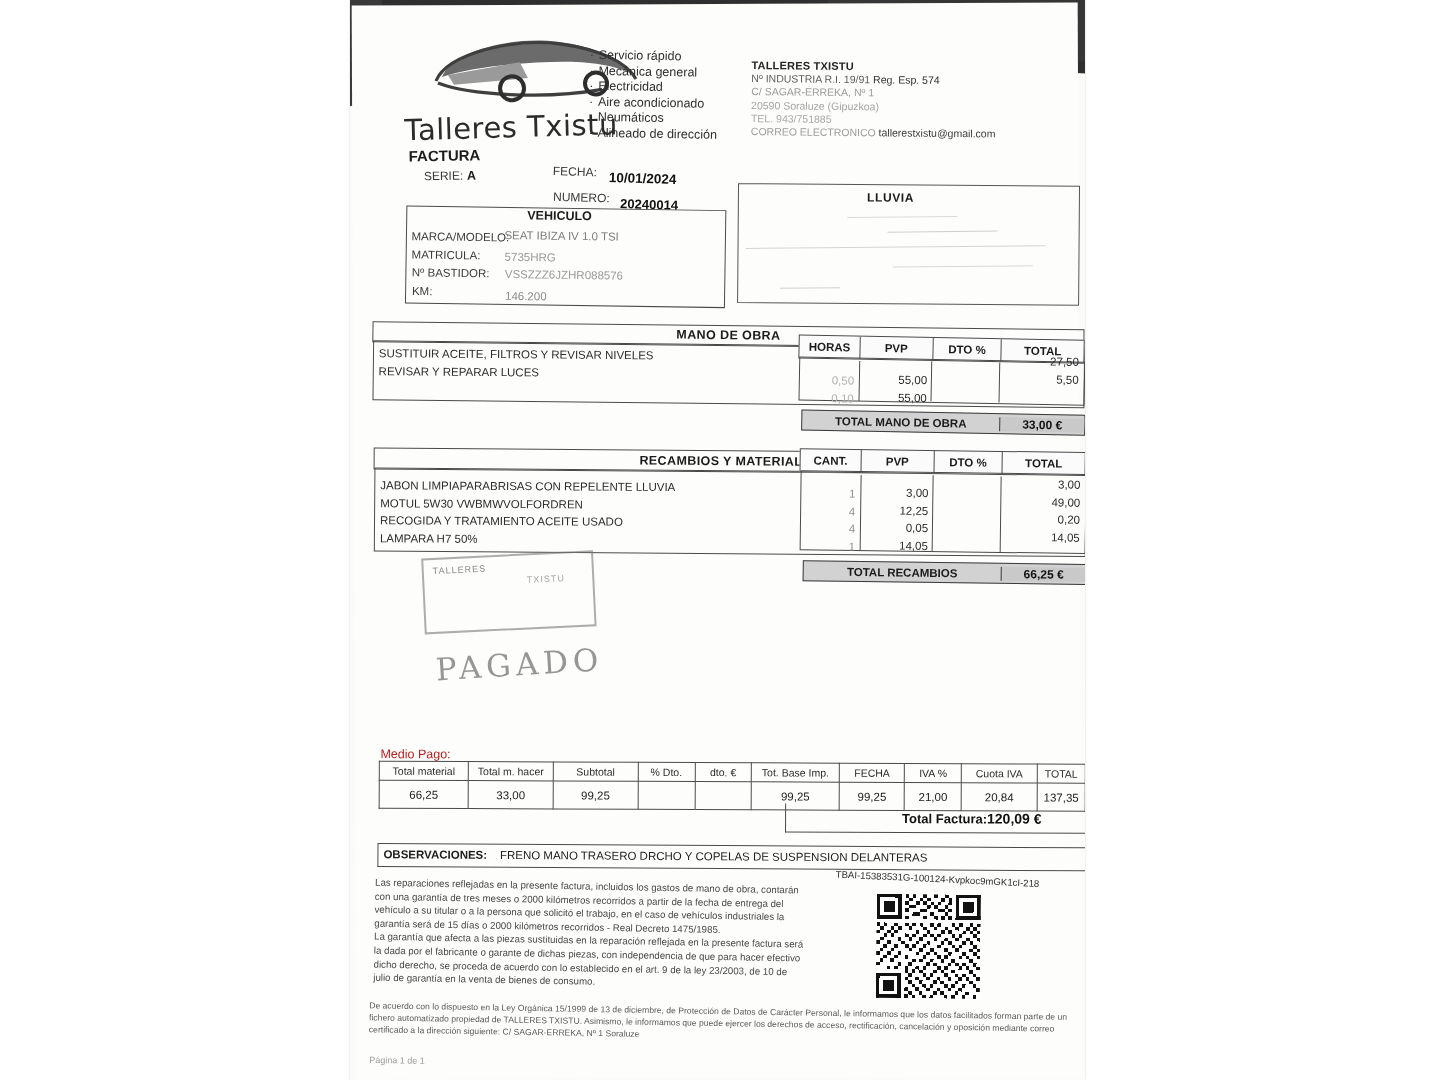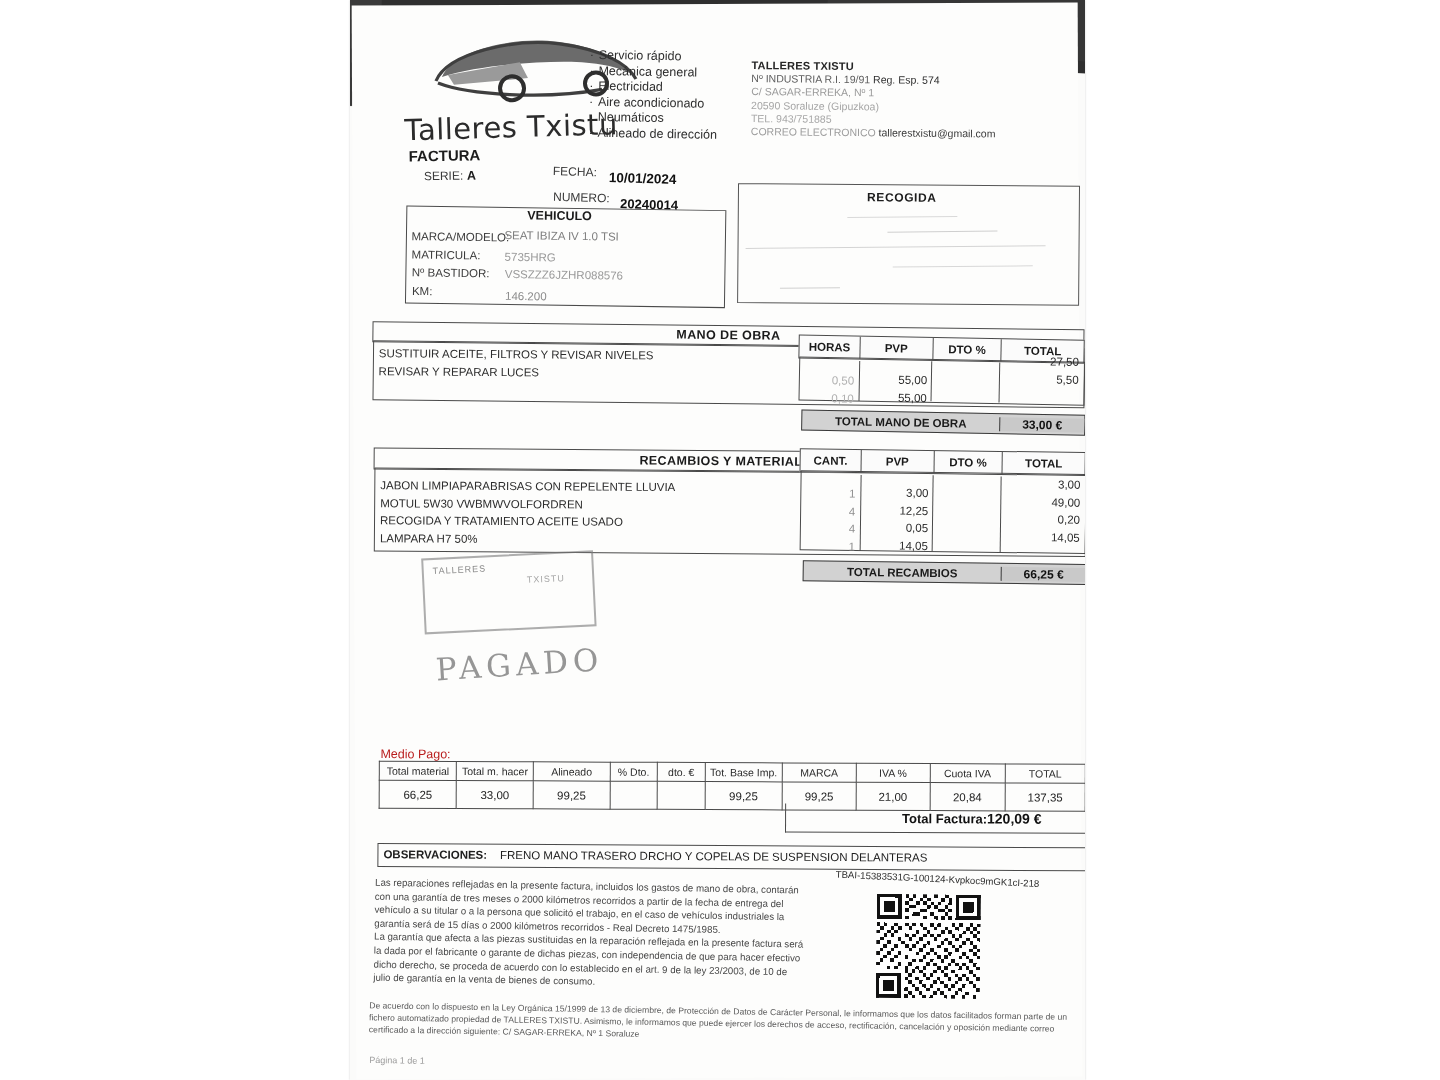--- a/index.html
+++ b/index.html
@@ -128,21 +128,21 @@
   #pagado{position:absolute;left:84px;top:644px;font-size:31px;letter-spacing:5px;
           color:#6f6f6f;opacity:.72;transform:rotate(-3deg);
           font-family:"DejaVu Serif",serif;}
 
   
   #medio{position:absolute;left:28px;top:744px;font-size:12.5px;color:#b91c1c;transform:rotate(.8deg);}
   #tot-table{position:absolute;left:26px;top:762px;width:707px;transform:rotate(.8deg);}
   #tot-table table{border-collapse:collapse;width:100%;}
   #tot-table td,#tot-table th{border:1px solid #4a4a4a;font-weight:normal;margin-top:24px;}
   #tot-table th{font-size:10.5px;color:#2b2b2b;padding:3px 4px;text-align:center;}
-  #tot-table td{font-size:11.5px;color:#222;padding:4px 22px;text-align:center;height:19px;}
+  #tot-table td{font-size:11.5px;color:#222;padding:4px 6px;text-align:center;height:19px;}
   #tot-fact{position:absolute;left:432px;top:806px;width:301px;height:28px;
             border:1px solid #4a4a4a;border-top:none;transform:rotate(.8deg);
             display:flex;align-items:center;justify-content:flex-end;}
   #tot-fact .lbl{font-size:13px;font-weight:bold;color:#111;}
   #tot-fact .amt{font-size:14px;font-weight:bold;color:#111;width:92px;text-align:left;padding-right:8px;}
 
   
   #obs{position:absolute;left:24px;top:845px;width:710px;height:22px;
        border:1px solid #4a4a4a;transform:rotate(.9deg);}
   #obs-in{position:absolute;left:30px;top:849px;font-size:11.5px;color:#1e1e1e;transform:rotate(.9deg);white-space:nowrap;}
@@ -217,21 +217,21 @@
     <div class="veh-l" style="left:64px;top:228px;">MARCA/MODELO:</div>
     <div class="veh-v" style="left:157px;top:228px;color:#7e7e7e;">SEAT IBIZA IV  1.0 TSI</div>
     <div class="veh-l" style="left:64px;top:246px;">MATRICULA:</div>
     <div class="veh-v" style="left:157px;top:249px;">5735HRG</div>
     <div class="veh-l" style="left:64px;top:264px;">Nº BASTIDOR:</div>
     <div class="veh-v" style="left:157px;top:267px;">VSSZZZ6JZHR088576</div>
     <div class="veh-l" style="left:64px;top:282px;">KM:</div>
     <div class="veh-v" style="left:157px;top:288px;color:#8b8b8b;">146.200</div>
 
     <div id="cli-box"></div>
-    <div id="cli-title">RECOGIDA</div>
+    <div id="cli-title">LLUVIA</div>
     <div class="cli-smudge" style="left:500px;top:218px;width:110px;"></div>
     <div class="cli-smudge" style="left:540px;top:233px;width:110px;background:#cfcfcf;"></div>
     <div class="cli-smudge" style="left:398px;top:248px;width:300px;background:#d4d4d4;"></div>
     <div class="cli-smudge" style="left:545px;top:268px;width:140px;background:#d8d8d8;"></div>
     <div class="cli-smudge" style="left:432px;top:288px;width:60px;background:#d0d0d0;"></div>
 
     <div class="sec-head" style="position:absolute;left:24px;top:325px;width:710px;height:19px;line-height:19px;transform:rotate(1.2deg);">
       <span>MANO DE OBRA</span>
     </div>
     <div class="itembox" style="left:24px;top:344px;width:710px;height:58px;transform:rotate(1.2deg);"></div>
@@ -320,25 +320,25 @@
     <div id="stamp-t2">TXISTU</div>
     <div id="pagado">PAGADO</div>
 
     <div id="medio">Medio Pago:</div>
     <div id="tot-table">
       <table>
         <tbody>
             <tr>
           <th style="width:92px">Total material</th>
           <th style="width:88px">Total m. hacer</th>
-          <th style="width:86px">Alineado</th>
+          <th style="width:86px">Subtotal</th>
           <th style="width:56px">% Dto.</th>
           <th style="width:56px">dto. €</th>
           <th style="width:92px">Tot. Base Imp.</th>
-          <th style="width:62px">MARCA</th>
+          <th style="width:62px">FECHA</th>
           <th style="width:52px">IVA %</th>
           <th style="width:76px">Cuota IVA</th>
           <th>TOTAL</th>
         </tr>
         <tr>
           <td>66,25</td>
           <td>33,00</td>
           <td>99,25</td>
           <td></td>
           <td></td>

